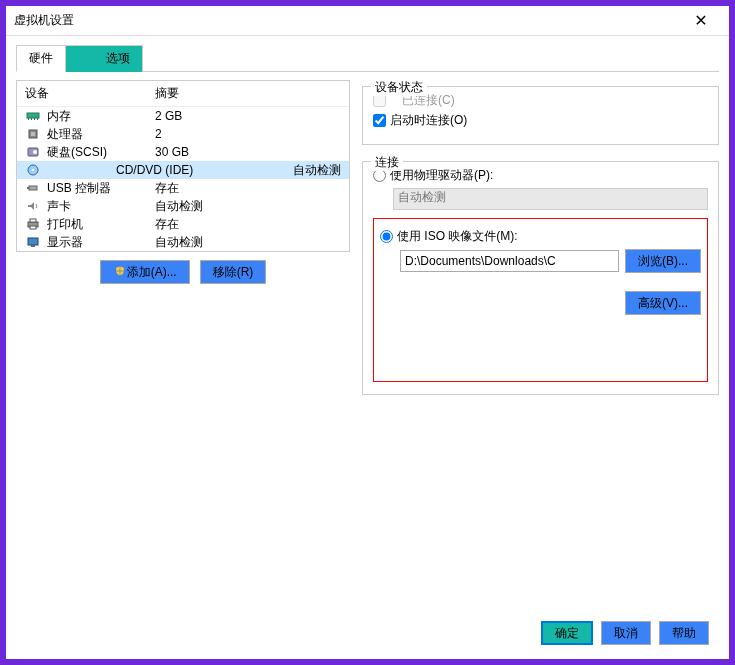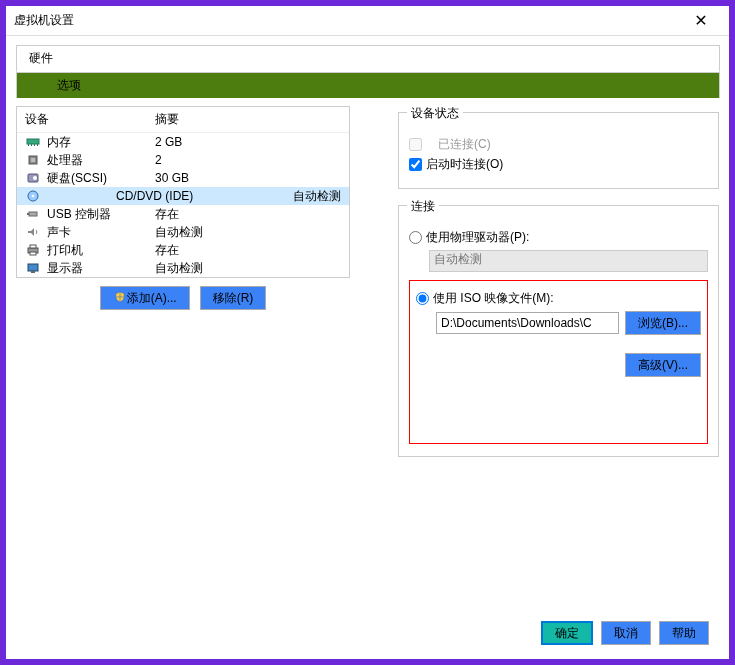--- a/index.html
+++ b/index.html
@@ -2,35 +2,35 @@
 <html><head>
 <meta charset="utf-8">
 <style>
 * { box-sizing: border-box; font-family: "Microsoft YaHei", "Segoe UI", Tahoma, sans-serif; font-size: 12px; }
 body { margin: 0; background: #fff; width: 735px; height: 665px; overflow: hidden; }
 .window { border: 6px solid #6d28d9; height: 665px; display: flex; flex-direction: column; background: #fff; }
 .titlebar { height: 30px; display: flex; align-items: center; padding: 0 8px; border-bottom: 1px solid #ddd; }
 .titlebar .title { flex: 1; font-size: 12px; }
 .titlebar .close { width: 40px; text-align: center; font-size: 16px; cursor: pointer; }
 .client { flex: 1; display: flex; flex-direction: column; padding: 8px 10px 4px 10px; }
-.tabs { display: flex; border-bottom: 1px solid #ccc; flex-direction: column; }
+.tabs { display: flex; border-bottom: 1px solid #ccc; }
 .tab { padding: 4px 12px; border: 1px solid #ccc; border-bottom: none; background: #fff; margin-right: -1px; position: relative; top: 1px; cursor: pointer; }
 .tab.active { background: #fff; border-bottom: 1px solid #fff; }
-.tab.inactive { background: #4d7c0f; padding-left: 40px; }
+.tab.inactive { background: #14b8a6; padding-left: 40px; }
 .content { flex: 1; display: flex; gap: 12px; padding-top: 8px; min-height: 0; }
 .left-panel { width: 334px; border: 1px solid #ccc; display: flex; flex-direction: column; }
 .device-header { display: flex; padding: 4px 8px; border-bottom: 1px solid #eee; font-size: 12px; }
 .device-header .col-dev { width: 130px; }
 .device-list { flex: 1; overflow: auto; }
 .device-row { display: flex; align-items: center; padding: 1px 8px; height: 18px; cursor: pointer; }
 .device-row.selected { background: #cce8ff; justify-content: space-between; }
 .device-row .icon { width: 16px; height: 14px; margin-right: 6px; display: flex; align-items: center; justify-content: center; }
 .device-row .name { width: 108px; }
 .right-panel { flex: 1; display: flex; flex-direction: column; gap: 10px; }
-.groupbox { border: 1px solid #ccc; padding: 20px 10px 12px 10px; position: relative; margin-top: 6px; margin-left: 36px; }
+.groupbox { border: 1px solid #ccc; padding: 2px 10px 12px 10px; position: relative; margin-top: 6px; }
 .groupbox .legend { position: absolute; top: -8px; left: 8px; background: #fff; padding: 0 4px; font-size: 12px; }
 .checkbox-row, .radio-row { display: flex; align-items: center; gap: 4px; margin: 3px 0; }
 .checkbox-row input, .radio-row input { margin: 0; }
 .checkbox-row.disabled { color: #999; gap: 16px; }
 .conn-sub { margin-left: 20px; margin-top: 4px; }
 .dropdown, .combo { width: 100%; height: 22px; border: 1px solid #aaa; padding: 0 4px; background: #fff; }
 .dropdown.disabled { background: #e8e8e8; color: #777; border-color: #ccc; }
 .iso-row { display: flex; gap: 6px; align-items: center; margin-top: 4px; }
 .iso-row .combo { flex: 1; }
 .btn { height: 24px; padding: 0 12px; border: 1px solid #aaa; background: #3b82f6; cursor: pointer; display: inline-flex; align-items: center; justify-content: center; }

